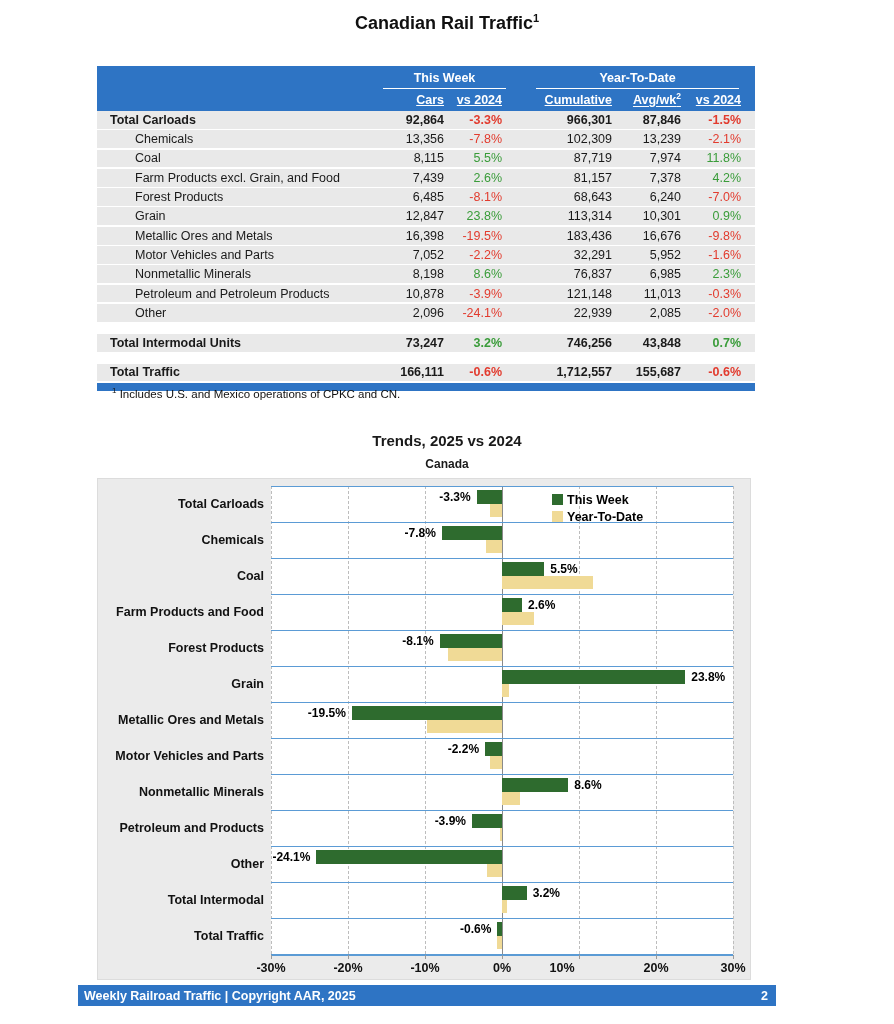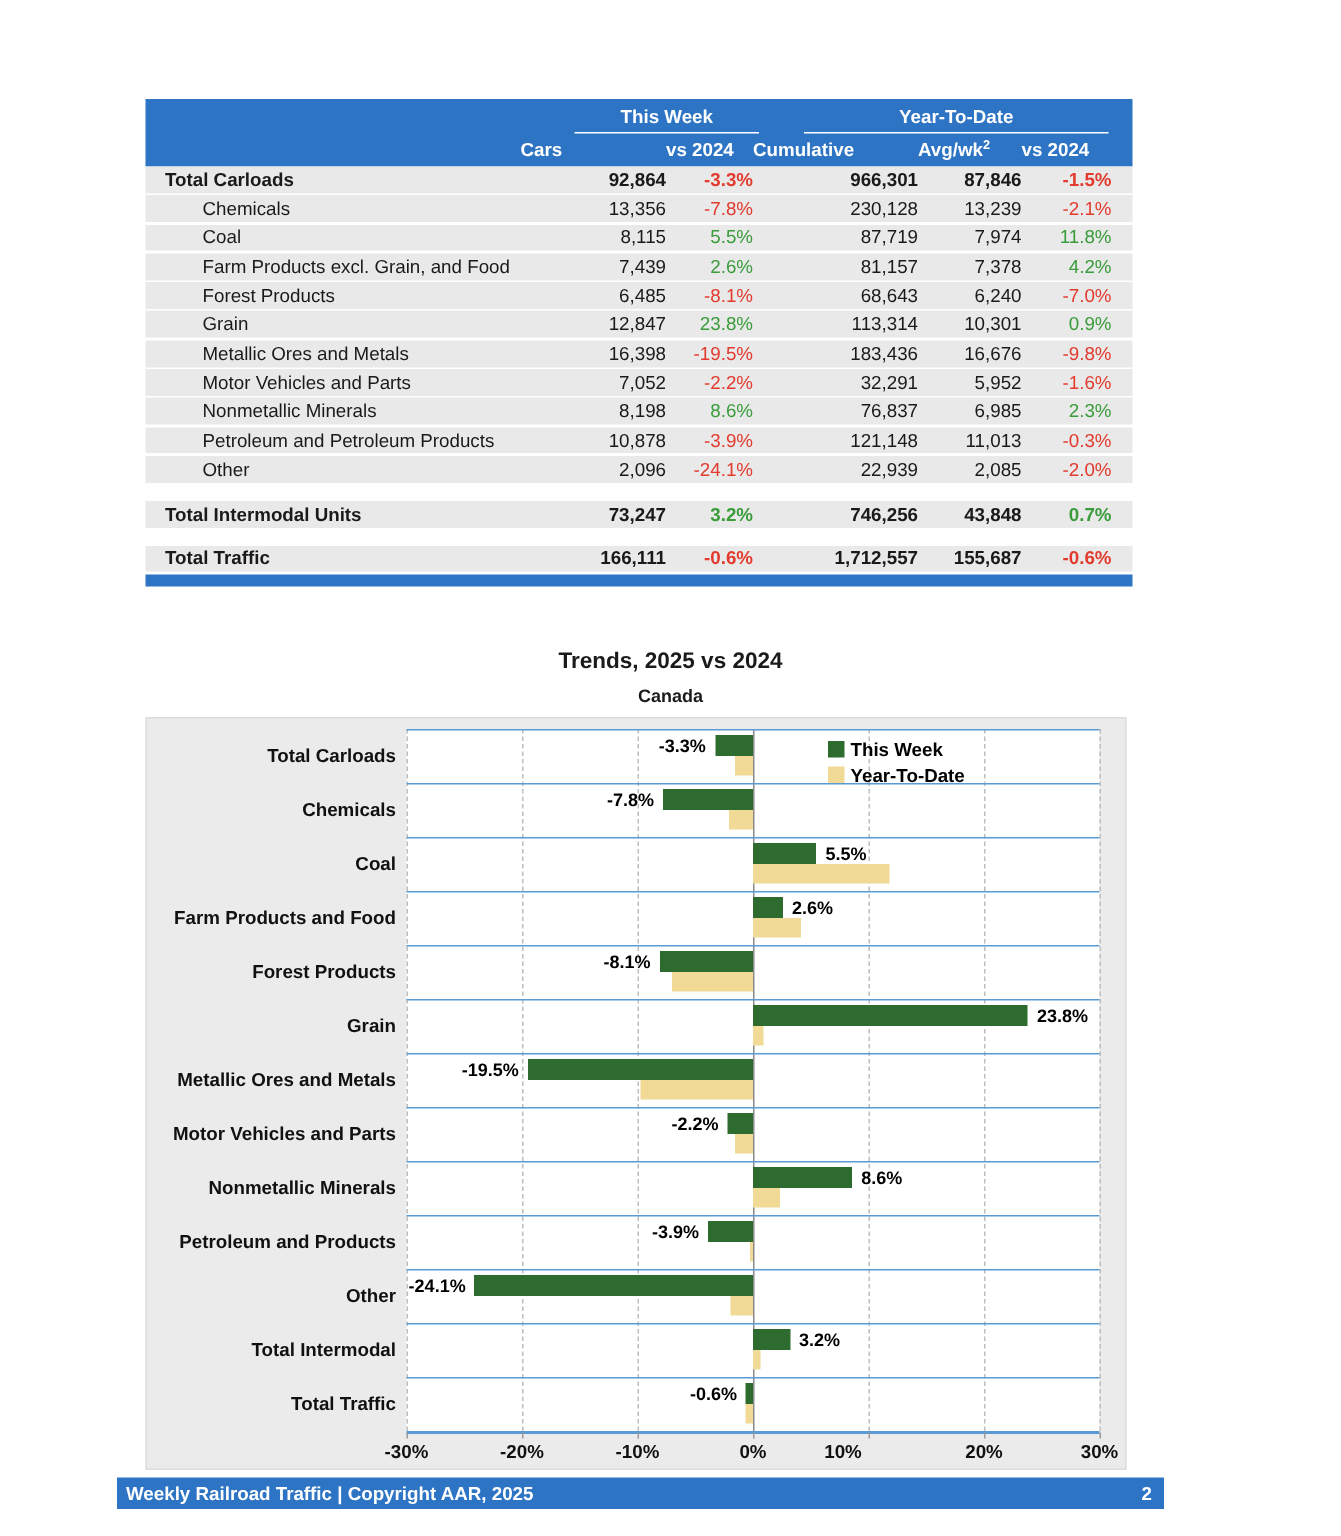--- a/index.html
+++ b/index.html
@@ -17,21 +17,21 @@
   
   .rail-table { position: absolute; left: 97px; top: 66px; width: 658px; font-size: 12.5px; }
   .tgrid { display: grid; grid-template-columns: 250px 97px 58px 110px 69px 60px 14px; align-items: center; }
   .thead { background: #2e74c4; color: #fff; font-weight: bold; padding-top: 3px; }
   .group-row { height: 21px; }
   .g-week { grid-column: 2 / 4; text-align: center; border-bottom: 1.5px solid #fff;
             margin-left: 36px; margin-right: -4px; padding-bottom: 3px; }
   .g-ytd  { grid-column: 4 / 7; text-align: center; border-bottom: 1.5px solid #fff;
             margin-left: 34px; margin-right: 2px; padding-bottom: 3px; }
   .col-row { height: 21px; padding-bottom: 2px; }
-  .col-row div { text-align: left; }
+  .col-row div { text-align: right; text-decoration: underline; }
   .col-row sup { font-size: 8.5px; }
   .trow { background: #e9e9e9; height: 17.8px; margin-bottom: 1.5px; font-weight: normal; }
   .trow.bold { font-weight: bold; }
   .trow.gap { margin-top: 12px; }
   .trow .name { padding-left: 13px; white-space: nowrap; }
   .trow.indent .name { padding-left: 38px; }
   .trow .num { text-align: right; }
   .neg { color: #e23b2e; }
   .pos { color: #3a9c3a; }
   .table-bottom-bar { height: 8px; background: #2e74c4; margin-top: 2px; }
@@ -72,20 +72,21 @@
   .footer-bar { position: absolute; left: 78px; top: 985px; width: 698px; height: 21px;
                 background: #2e74c4; color: #fff; font-size: 12.5px; font-weight: bold;
                 display: flex; align-items: center; justify-content: space-between;
                 padding: 0 8px 0 6px; }
 </style>
 </head>
 <body>
 
 <div class="page">
 
+  <h1 class="title"><span>Canadian Rail Traffic</span><sup>1</sup></h1>
 
   <div class="rail-table">
     <div class="thead">
       <div class="tgrid group-row">
         <div></div>
         <div class="g-week">This Week</div>
         <div class="g-ytd">Year-To-Date</div>
       </div>
       <div class="tgrid col-row">
         <div></div>
@@ -103,21 +104,21 @@
           <div class="num neg">-3.3%</div>
           <div class="num">966,301</div>
           <div class="num">87,846</div>
           <div class="num neg">-1.5%</div>
           <div></div>
         </div>
         <div class="tgrid trow indent">
           <div class="name">Chemicals</div>
           <div class="num">13,356</div>
           <div class="num neg">-7.8%</div>
-          <div class="num">230,128</div>
+          <div class="num">102,309</div>
           <div class="num">13,239</div>
           <div class="num neg">-2.1%</div>
           <div></div>
         </div>
         <div class="tgrid trow indent">
           <div class="name">Coal</div>
           <div class="num">8,115</div>
           <div class="num pos">5.5%</div>
           <div class="num">87,719</div>
           <div class="num">7,974</div>
@@ -212,20 +213,21 @@
           <div class="num">1,712,557</div>
           <div class="num">155,687</div>
           <div class="num neg">-0.6%</div>
           <div></div>
         </div>
       </div>
     <div class="table-bottom-bar"></div>
   </div>
 
   <div class="footnotes">
+    <div class="footnote"><sup>1</sup> <span>Includes U.S. and Mexico operations of CPKC and CN.</span></div>
   </div>
 
   <div class="chart-title">Trends, 2025 vs 2024</div>
   <div class="chart-subtitle">Canada</div>
 
   <div class="chart-box">
     <div class="plot" id="plot">
         <div class="grid" style="left: 0px;"></div>
         <div class="grid" style="left: 77px;"></div>
         <div class="grid" style="left: 154px;"></div>

